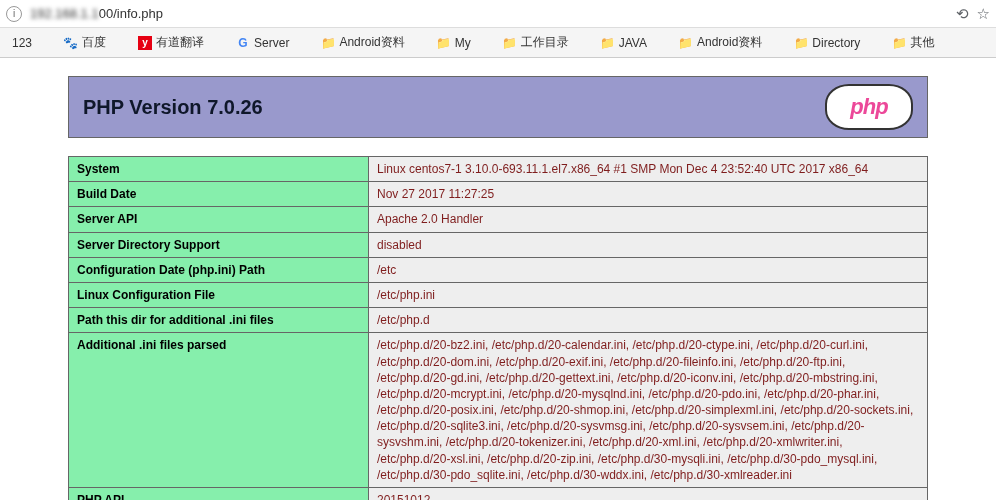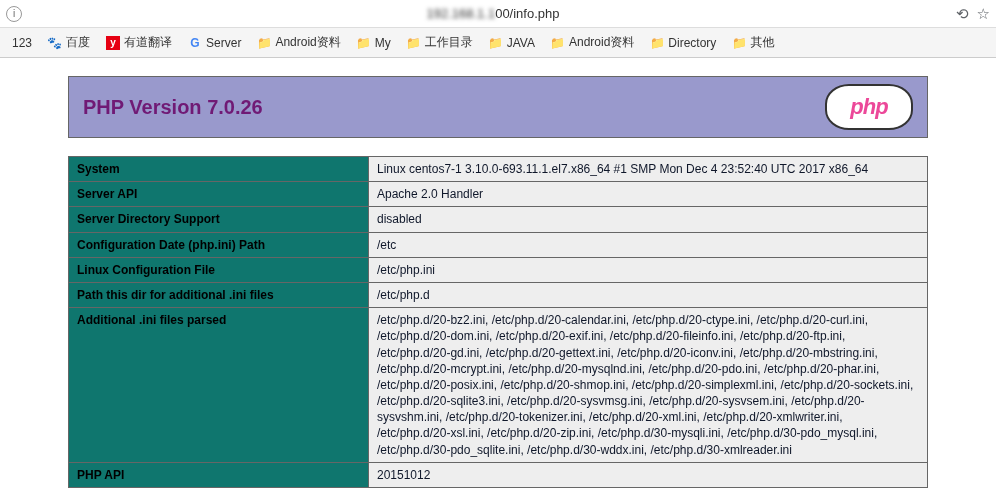--- a/index.html
+++ b/index.html
@@ -1,43 +1,43 @@
 <!DOCTYPE html>
 <html><head>
 <meta charset="utf-8">
 <style>
   * { margin: 0; padding: 0; box-sizing: border-box; }
   body { font-family: Arial, "Microsoft YaHei", sans-serif; background: #fff; width: 996px; height: 500px; overflow: hidden; }
   
   .address-bar { height: 28px; background: #fff; border-bottom: 1px solid #ddd; display: flex; align-items: center; padding: 0 6px; }
   .info-icon { width: 16px; height: 16px; border: 1px solid #999; border-radius: 50%; display: flex; align-items: center; justify-content: center; font-size: 10px; color: #666; margin-right: 8px; }
-  .url { font-size: 13px; color: #333; flex: 1; text-align: center; }
+  .url { font-size: 13px; color: #333; flex: 1; }
   .blur { filter: blur(2px); display: inline-block; }
   .addr-icons { display: flex; gap: 8px; align-items: center; }
   .addr-icons span { font-size: 15px; color: #5f6368; }
   
-  .bookmarks { height: 30px; background: #f5f5f5; border-bottom: 1px solid #ccc; display: flex; align-items: center; padding: 0 6px; gap: 4px; }
+  .bookmarks { height: 30px; background: #f5f5f5; border-bottom: 1px solid #ccc; display: flex; align-items: center; padding: 0 6px; gap: 20px; }
   .bookmarks .bm { display: flex; align-items: center; gap: 4px; font-size: 12px; color: #333; padding: 2px 6px; cursor: pointer; }
   .bm-ico { width: 14px; height: 14px; display: inline-flex; align-items: center; justify-content: center; font-size: 12px; }
   .folder-ico { color: #f4c753; }
   .g-ico { color: #4285f4; font-weight: bold; }
   .baidu-ico { color: #2932e1; }
   .youdao-ico { background: #e60012; color: #fff; font-weight: bold; font-size: 10px; width: 14px; height: 14px; }
   
   .content-wrap { background: #fff; padding: 0; }
   .php-container { width: 860px; margin: 18px auto 0 auto; }
   
   .header-band { background: #9999cc; height: 62px; border: 1px solid #666; display: flex; align-items: center; justify-content: space-between; padding: 0 14px; }
-  .php-title { font-size: 20px; font-weight: bold; color: #701a75; }
+  .php-title { font-size: 20px; font-weight: bold; color: #0f172a; }
   .php-logo { width: 88px; height: 46px; background: #fff; border-radius: 24px / 20px; border: 2px solid #333; display: flex; align-items: center; justify-content: center; font-size: 22px; font-weight: bold; font-style: italic; color: #ec4899; letter-spacing: -1px; }
   
   .info-table { width: 100%; border-collapse: collapse; margin-top: 18px; }
   .info-table td { border: 1px solid #666; padding: 4px 8px; font-size: 12px; vertical-align: top; line-height: 1.35; }
-  .info-table td.k { background: #0f766e; font-weight: bold; width: 300px; color: #000; }
-  .info-table td.v { background: #eeeeee; color: #0f172a; word-break: break-word; }
+  .info-table td.k { background: #86efac; font-weight: bold; width: 300px; color: #000; }
+  .info-table td.v { background: #eeeeee; color: #7f1d1d; word-break: break-word; }
 </style>
 </head>
 <body>
 
 <div class="address-bar">
   <span class="info-icon">i</span>
   <span class="url">
     <span class="blur">192.168.1.1</span><span>00/info.php</span>
   </span>
   <div class="addr-icons">
@@ -98,20 +98,24 @@
       <div class="php-title">PHP Version 7.0.26</div>
       <div class="php-logo">php</div>
     </div>
     <table class="info-table">
       <tbody id="info-rows">
           <tr>
             <td class="k">System</td>
             <td class="v">Linux centos7-1 3.10.0-693.11.1.el7.x86_64 #1 SMP Mon Dec 4 23:52:40 UTC 2017 x86_64</td>
           </tr>
           <tr>
+            <td class="k">Build Date</td>
+            <td class="v">Nov 27 2017 11:27:25</td>
+          </tr>
+          <tr>
             <td class="k">Server API</td>
             <td class="v">Apache 2.0 Handler</td>
           </tr>
           <tr>
             <td class="k">Server Directory Support</td>
             <td class="v">disabled</td>
           </tr>
           <tr>
             <td class="k">Configuration Date (php.ini) Path</td>
             <td class="v">/etc</td>

